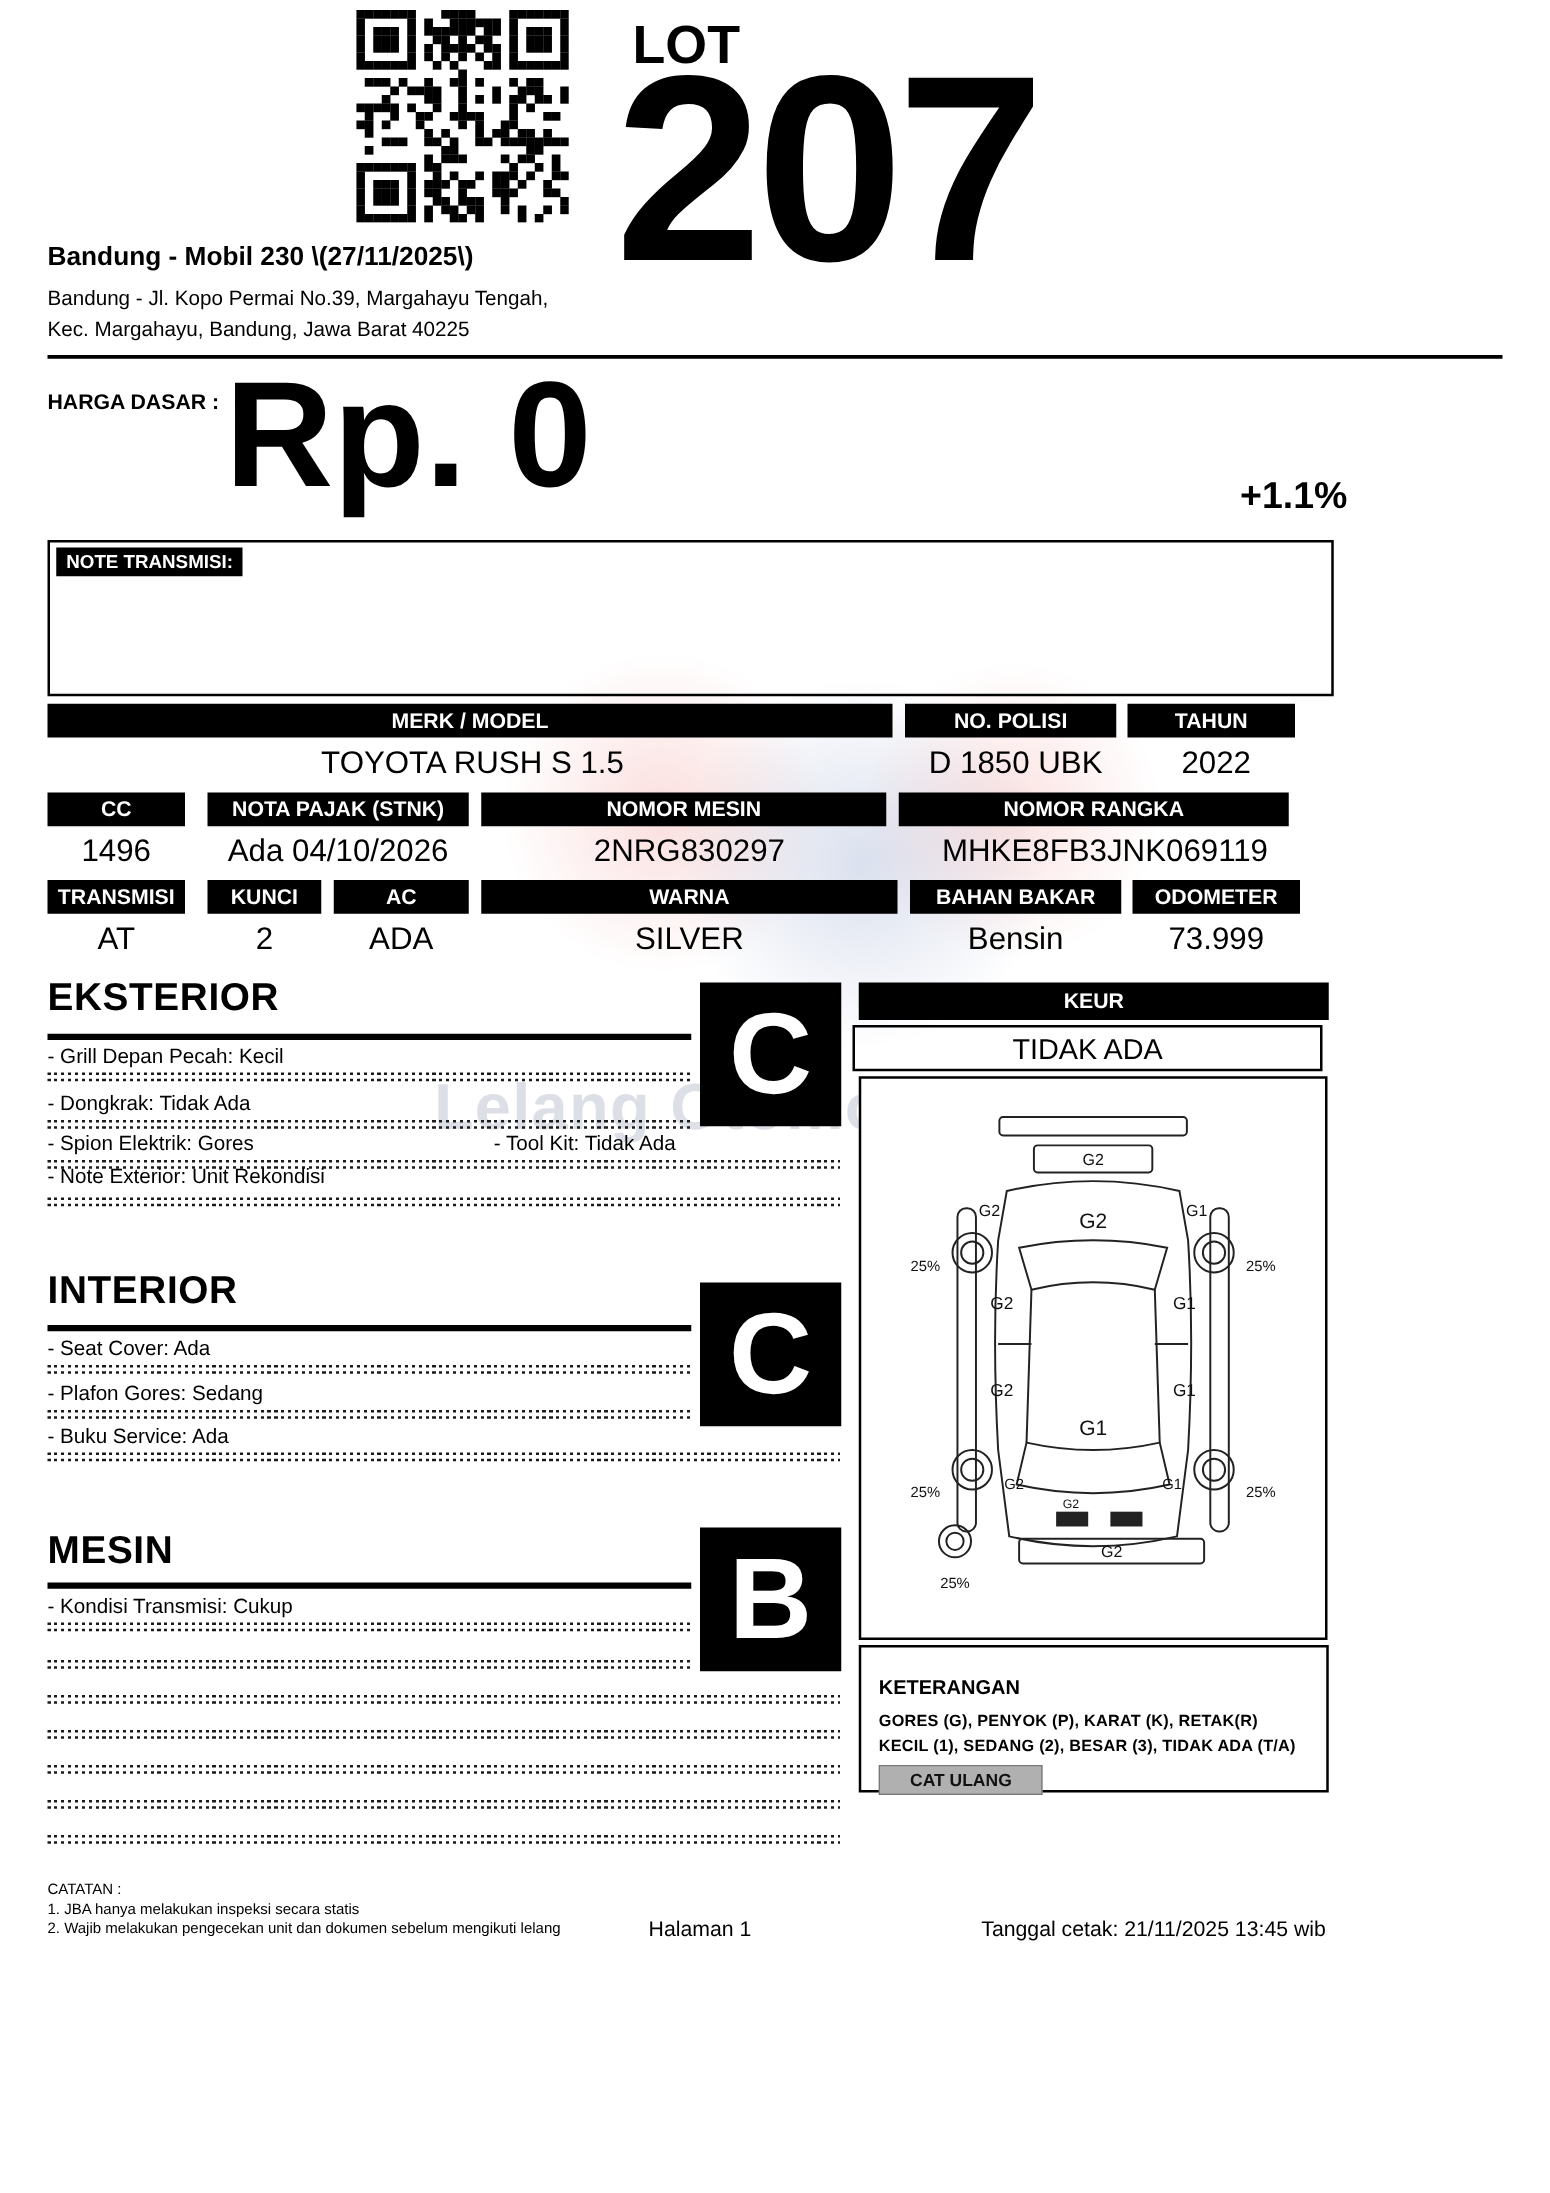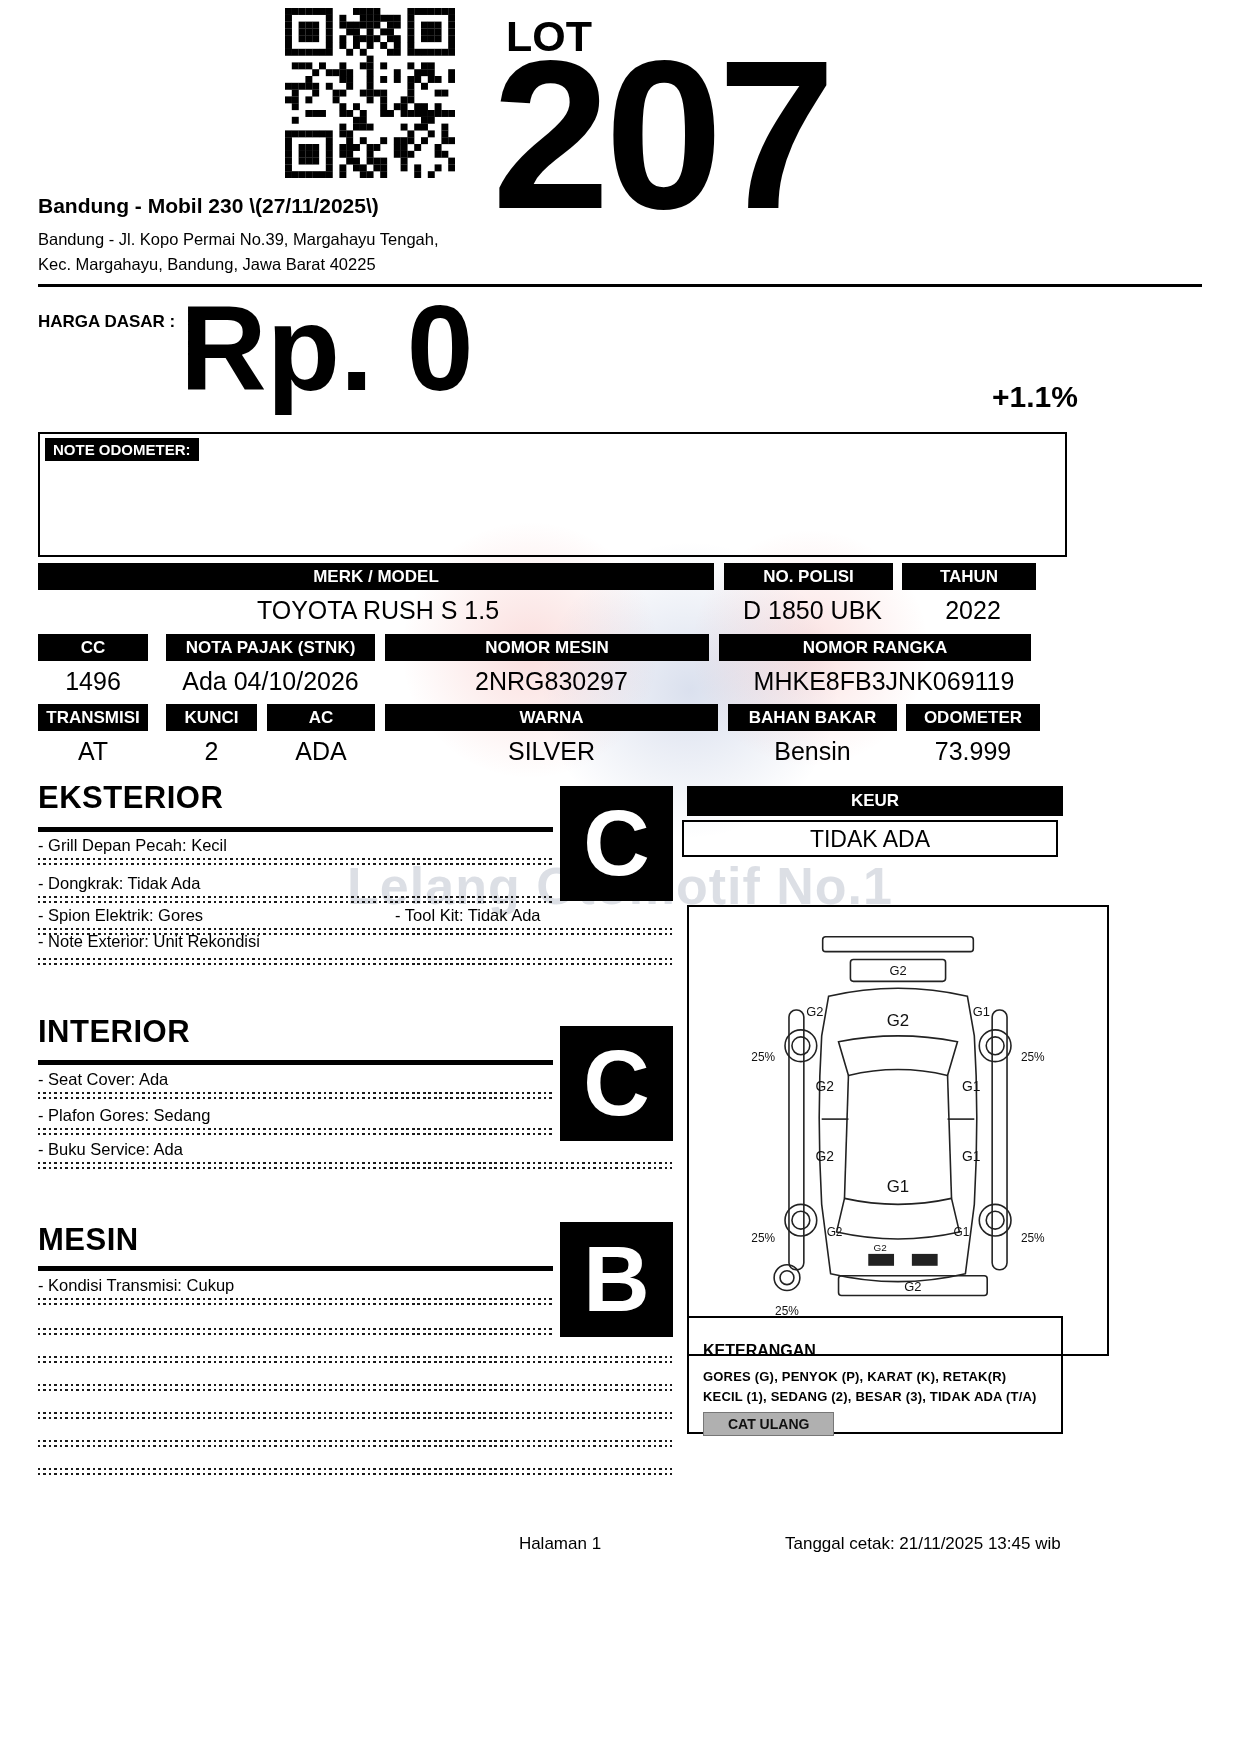--- a/index.html
+++ b/index.html
@@ -56,21 +56,21 @@
       background-image:repeating-linear-gradient(to right,#1a1a1a 0 2.5px,transparent 2.5px 5.5px),
                        repeating-linear-gradient(to right,#1a1a1a 0 2.5px,transparent 2.5px 5.5px);
       background-size:100% 2px,100% 2px;background-position:0 0,0 5px;}
   .w1{width:515px}.w2{width:634px}
 
   
   .keur-header{left:687px;top:786px;width:376px;height:30px;background:#000;color:#fff;
                font-size:17px;font-weight:bold;text-align:center;line-height:30px;}
   .keur-value{left:682px;top:820px;width:376px;height:37px;border:2px solid #000;
               font-size:23px;text-align:center;line-height:34px;box-sizing:border-box;}
-  .diagram-box{left:687px;top:861px;width:422px;height:451px;border:2px solid #000;background:#fff;box-sizing:border-box;margin-top:44px;}
+  .diagram-box{left:687px;top:861px;width:375px;height:451px;border:2px solid #000;background:#fff;box-sizing:border-box;}
   .diagram-box svg{width:100%;height:100%;display:block;}
   .keterangan-box{left:687px;top:1316px;width:376px;height:118px;border:2px solid #000;
                   padding:24px 14px;box-sizing:border-box;}
   .ket-title{font-size:16px;font-weight:bold;margin-bottom:9px;}
   .ket-line{font-size:13px;font-weight:bold;margin-bottom:5px;letter-spacing:.2px;}
   .ket-badge{display:inline-block;margin-top:3px;background:#b0b0b0;border:1px solid #777;
              padding:3px 24px;font-size:14px;font-weight:bold;color:#111;}
 
   
   .catatan{left:38px;top:1504px;font-size:12px;line-height:1.3;}
@@ -395,21 +395,21 @@
     <div class="title-addr">Bandung - Jl. Kopo Permai No.39, Margahayu Tengah,</div>
     <div class="title-addr">Kec. Margahayu, Bandung, Jawa Barat 40225</div>
   </div>
   <div class="top-rule"></div>
 
   <div class="harga-label">HARGA DASAR :</div>
   <div class="harga-value">Rp. 0</div>
   <div class="increment">+1.1%</div>
 
   <div class="note-box">
-    <span class="note-label">NOTE ODOMETER:</span>
+    <span class="note-label">NOTE TRANSMISI:</span>
     <div class="note-value"></div>
   </div>
 
   <div class="trow r1">
     <div class="th" style="width:676px;margin-right:10px">MERK / MODEL</div>
     <div class="th" style="width:169px;margin-right:9px">NO. POLISI</div>
     <div class="th" style="width:134px">TAHUN</div>
   </div>
   <div class="trow r2">
     <div class="td" style="width:680px;margin-right:10px">TOYOTA RUSH S 1.5</div>
@@ -536,16 +536,21 @@
     </svg>
   </div>
 
   <div class="keterangan-box">
     <div class="ket-title">KETERANGAN</div>
     <div class="ket-line">GORES (G), PENYOK (P), KARAT (K), RETAK(R)</div>
     <div class="ket-line">KECIL (1), SEDANG (2), BESAR (3), TIDAK ADA (T/A)</div>
     <div class="ket-badge">CAT ULANG</div>
   </div>
 
+  <div class="catatan">
+    <div>CATATAN :</div>
+    <div>1. JBA hanya melakukan inspeksi secara statis</div>
+    <div>2. Wajib melakukan pengecekan unit dan dokumen sebelum mengikuti lelang</div>
+  </div>
   <div class="page-num">Halaman 1</div>
   <div class="print-date">Tanggal cetak: 21/11/2025 13:45 wib</div>
 
 </div>
 
 </body></html>

